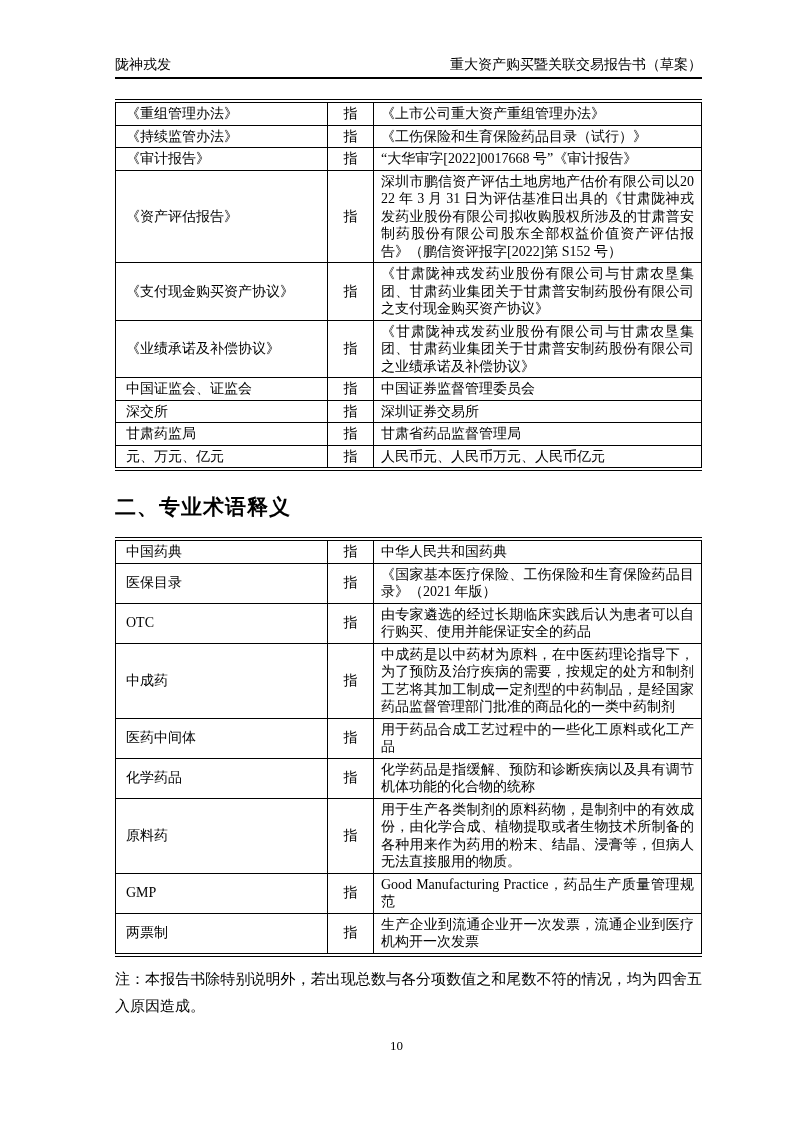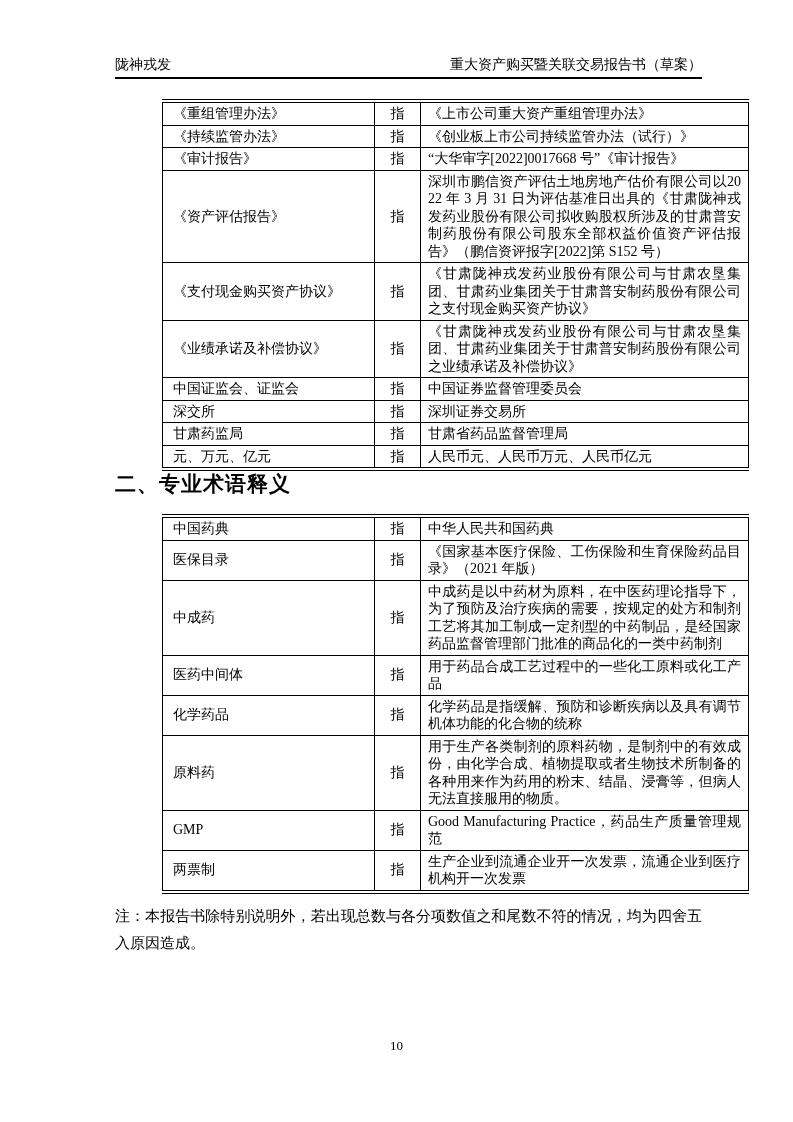--- a/index.html
+++ b/index.html
@@ -30,36 +30,36 @@
     border-bottom: 2px solid #000;
     gap: 48px;
   }
   .def-table {
     width: 100%;
     border-collapse: collapse;
     table-layout: fixed;
     margin-top: 20px;
     border-top: 4px double #000;
     border-bottom: 4px double #000;
-    margin-left: 47px;
   }
   .def-table td {
     border: 1px solid #000;
     font-size: 14px;
     line-height: 17.5px;
     padding: 2px 7px;
     vertical-align: middle;
     word-break: break-all;
   }
   col.col-term { width: 212px; }
   col.col-zhi  { width: 46px;  }
   td.col-term  { padding-left: 10px; }
   td.col-zhi   { text-align: center; }
   td.col-def   { text-align: justify; }
   .section-title {
+    margin-top: 23px;
     font-family: "Liberation Sans", "DejaVu Sans", sans-serif;
     font-size: 21px;
     font-weight: 700;
     letter-spacing: 1px;
     line-height: 26px;
   }
   #table2 { margin-top: 17px; }
   .note {
     margin-top: 9px;
     font-size: 15px;
@@ -94,21 +94,21 @@
         </colgroup>
         <tbody>
           <tr>
             <td class="col-term">《重组管理办法》</td>
             <td class="col-zhi">指</td>
             <td class="col-def">《上市公司重大资产重组管理办法》</td>
           </tr>
           <tr>
             <td class="col-term">《持续监管办法》</td>
             <td class="col-zhi">指</td>
-            <td class="col-def">《创业板上市公司持续监管办法（试行）》</td>
+            <td class="col-def">《工伤保险和生育保险药品目录（试行）》</td>
           </tr>
           <tr>
             <td class="col-term">《审计报告》</td>
             <td class="col-zhi">指</td>
             <td class="col-def">“大华审字[2022]0017668 号”《审计报告》</td>
           </tr>
           <tr>
             <td class="col-term">《资产评估报告》</td>
             <td class="col-zhi">指</td>
             <td class="col-def">深圳市鹏信资产评估土地房地产估价有限公司以2022 年 3 月 31 日为评估基准日出具的《甘肃陇神戎发药业股份有限公司拟收购股权所涉及的甘肃普安制药股份有限公司股东全部权益价值资产评估报告》（鹏信资评报字[2022]第 S152 号）</td>
@@ -159,20 +159,25 @@
             <td class="col-term">中国药典</td>
             <td class="col-zhi">指</td>
             <td class="col-def">中华人民共和国药典</td>
           </tr>
           <tr>
             <td class="col-term">医保目录</td>
             <td class="col-zhi">指</td>
             <td class="col-def">《国家基本医疗保险、工伤保险和生育保险药品目录》（2021 年版）</td>
           </tr>
           <tr>
+            <td class="col-term">OTC</td>
+            <td class="col-zhi">指</td>
+            <td class="col-def">由专家遴选的经过长期临床实践后认为患者可以自行购买、使用并能保证安全的药品</td>
+          </tr>
+          <tr>
             <td class="col-term">中成药</td>
             <td class="col-zhi">指</td>
             <td class="col-def">中成药是以中药材为原料，在中医药理论指导下，为了预防及治疗疾病的需要，按规定的处方和制剂工艺将其加工制成一定剂型的中药制品，是经国家药品监督管理部门批准的商品化的一类中药制剂</td>
           </tr>
           <tr>
             <td class="col-term">医药中间体</td>
             <td class="col-zhi">指</td>
             <td class="col-def">用于药品合成工艺过程中的一些化工原料或化工产品</td>
           </tr>
           <tr>

